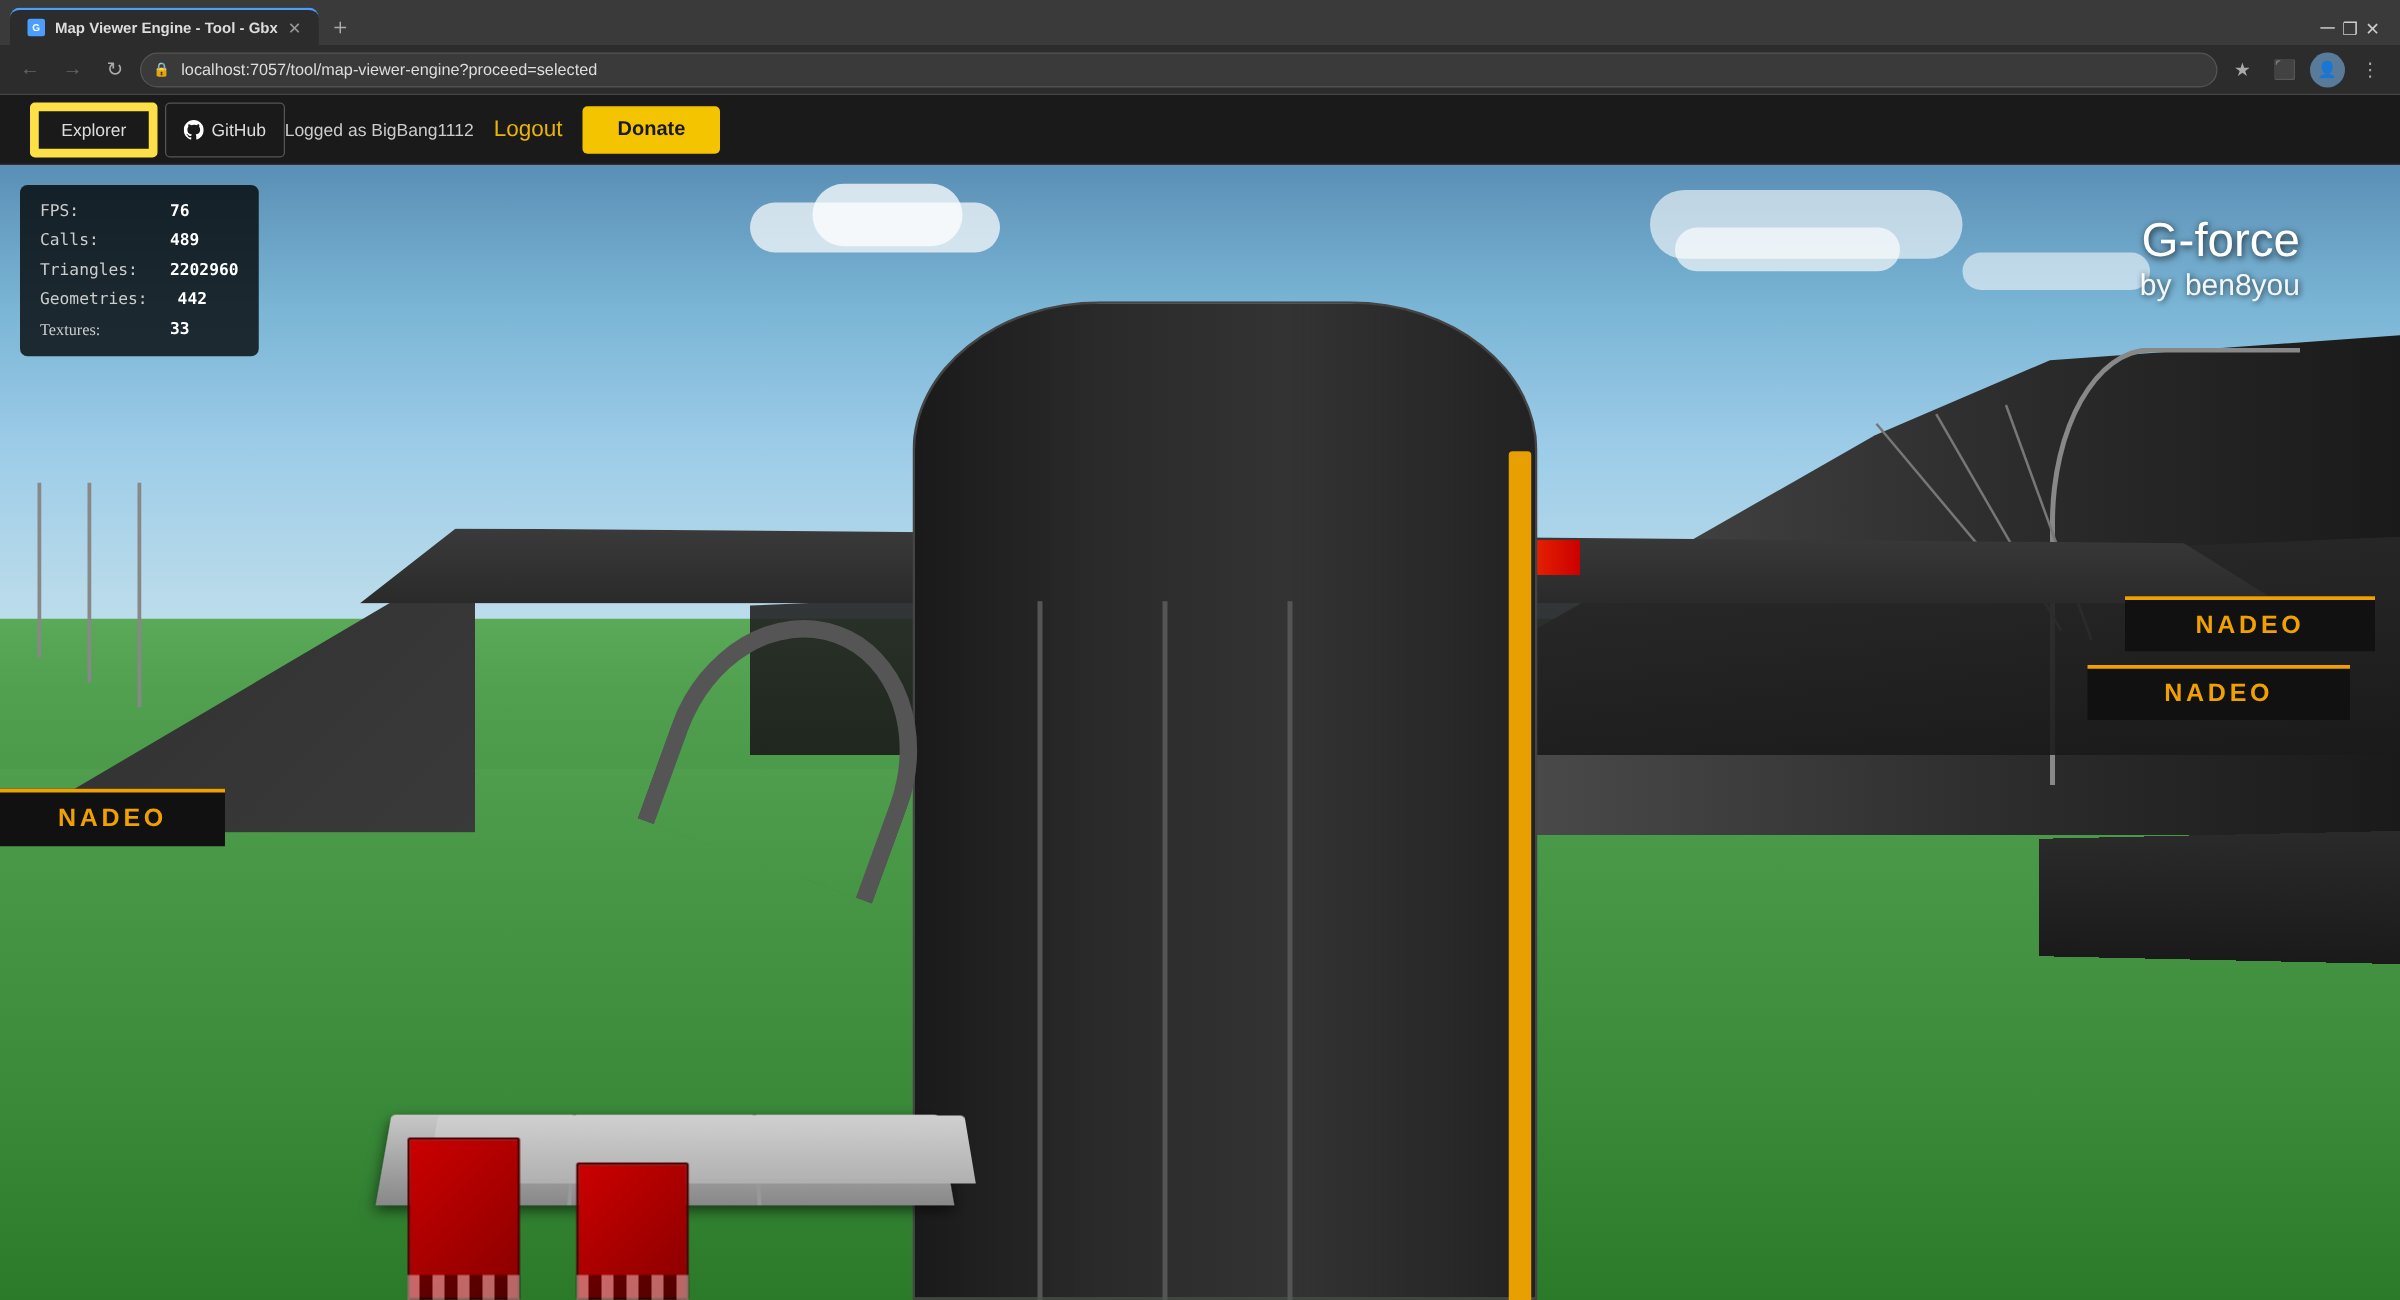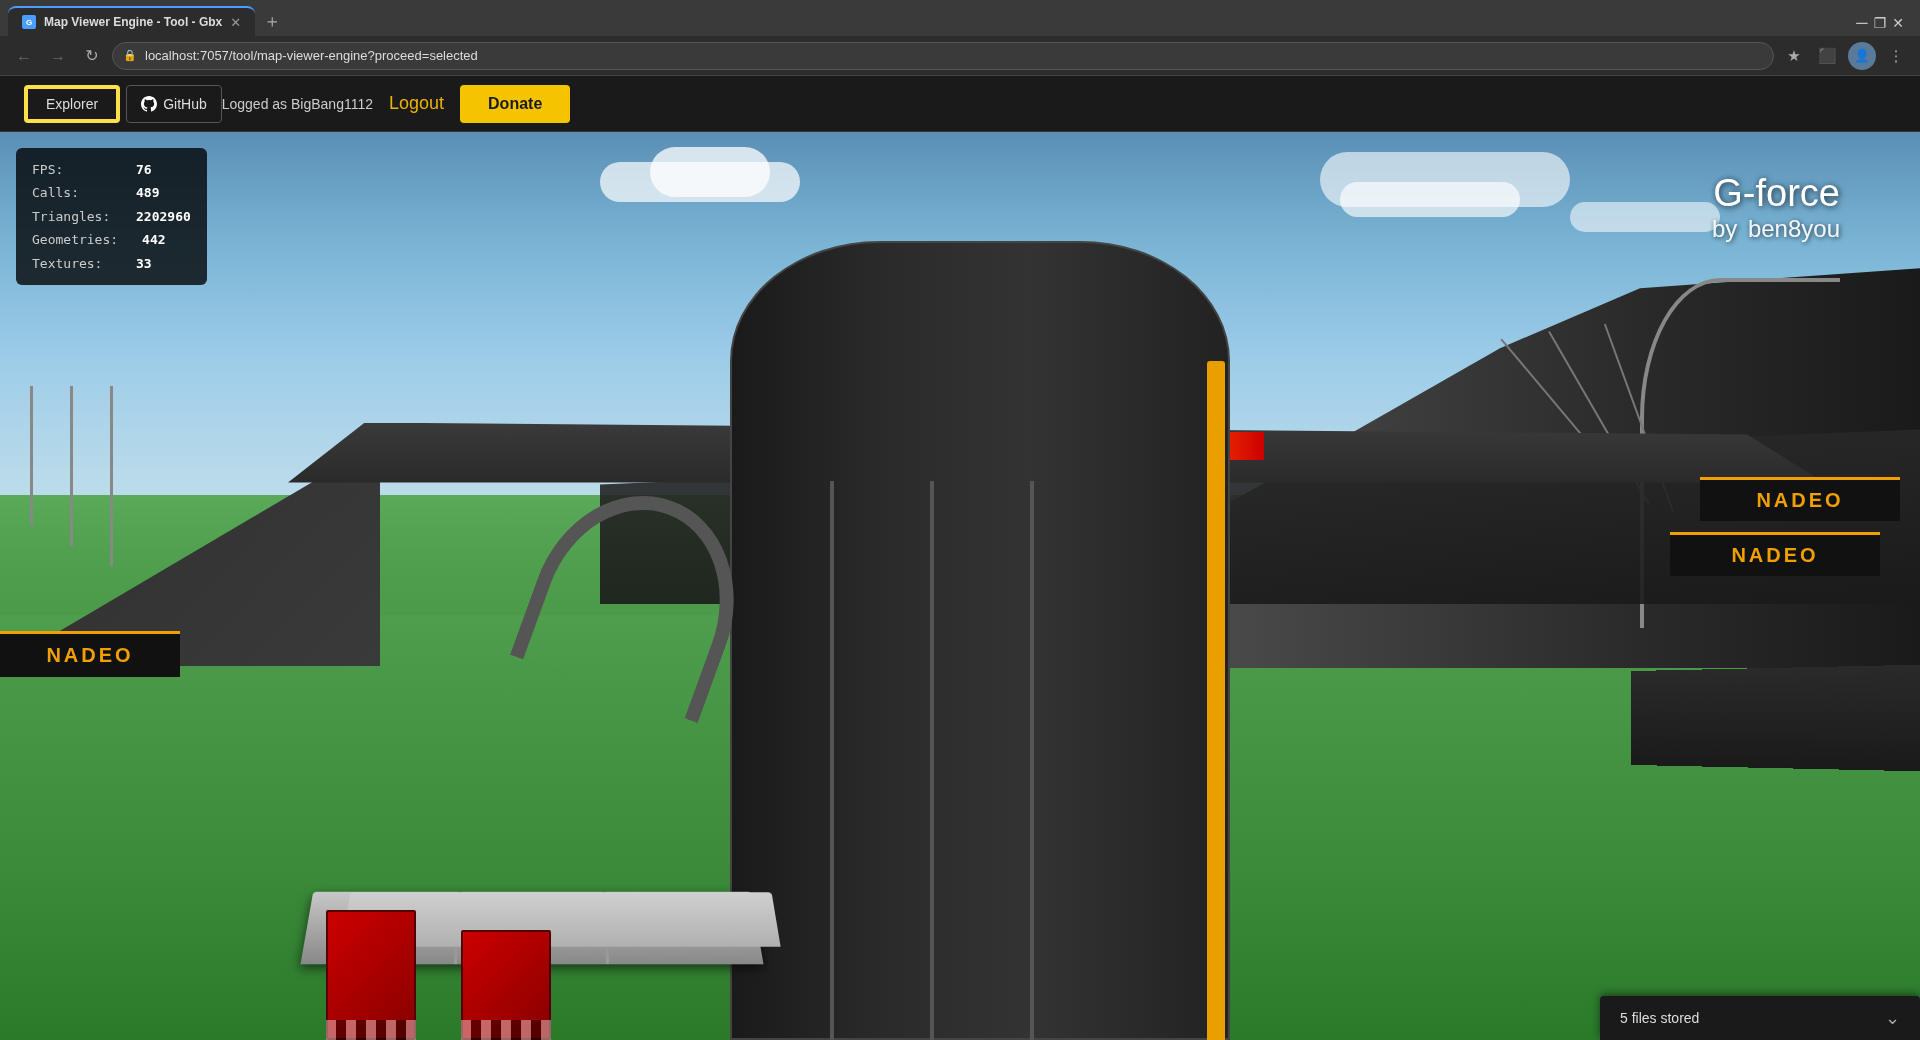--- a/index.html
+++ b/index.html
@@ -35,21 +35,21 @@
   <button style="width:28px;height:28px;border-radius:50%;background:none;border:none;color:#aaa;cursor:pointer;font-size:15px;display:flex;align-items:center;justify-content:center;">★</button>
   <button style="width:28px;height:28px;border-radius:50%;background:none;border:none;color:#aaa;cursor:pointer;font-size:15px;display:flex;align-items:center;justify-content:center;">⬛</button>
   <button style="width:28px;height:28px;border-radius:50%;background:#5a7a9a;border:none;color:white;cursor:pointer;font-size:13px;display:flex;align-items:center;justify-content:center;">👤</button>
   <button style="width:28px;height:28px;border-radius:50%;background:none;border:none;color:#aaa;cursor:pointer;font-size:15px;display:flex;align-items:center;justify-content:center;">⋮</button>
 </div>
 
 <div style="position:relative;width:1920px;height:964px;overflow:hidden;display:flex;flex-direction:column;">
 
   <div style="background:#1a1a1a;height:56px;display:flex;align-items:center;padding:0 24px;border-bottom:1px solid #333;flex-shrink:0;z-index:10;">
     <div style="display:flex;gap:6px;">
-      <button style="background:none;border:4px solid #fde047;color:#ddd;padding:7px 18px;border-radius:4px;cursor:pointer;font-size:14px;">Explorer</button>
+      <button style="background:none;border:7px solid #fde047;color:#ddd;padding:7px 18px;border-radius:4px;cursor:pointer;font-size:14px;">Explorer</button>
       <button style="background:none;border:1px solid #555;color:#ddd;padding:7px 14px;border-radius:4px;cursor:pointer;font-size:14px;display:flex;align-items:center;gap:6px;">
         <svg width="16" height="16" viewBox="0 0 24 24" fill="white">
           <path d="M12 0C5.37 0 0 5.37 0 12c0 5.3 3.44 9.8 8.21 11.39.6.11.82-.26.82-.58v-2.03c-3.34.73-4.04-1.61-4.04-1.61-.54-1.38-1.33-1.75-1.33-1.75-1.09-.74.08-.73.08-.73 1.2.09 1.84 1.24 1.84 1.24 1.07 1.83 2.8 1.3 3.49 1 .11-.78.42-1.3.76-1.6-2.67-.3-5.47-1.33-5.47-5.93 0-1.31.47-2.38 1.24-3.22-.13-.3-.54-1.52.12-3.17 0 0 1.01-.32 3.3 1.23a11.5 11.5 0 0 1 3-.4c1.02 0 2.05.14 3 .4 2.28-1.55 3.29-1.23 3.29-1.23.66 1.65.25 2.87.12 3.17.77.84 1.24 1.91 1.24 3.22 0 4.61-2.81 5.63-5.48 5.92.43.37.82 1.1.82 2.22v3.29c0 .32.22.7.83.58C20.56 21.8 24 17.3 24 12c0-6.63-5.37-12-12-12z"></path>
         </svg>
         <span>GitHub</span>
       </button>
     </div>
     <div style="display:flex;align-items:center;gap:16px;">
       <span style="color:#ccc;font-size:14px;">Logged as BigBang1112</span>
       <button style="background:none;border:none;color:#eab308;font-size:18px;cursor:pointer;">Logout</button>
@@ -140,32 +140,28 @@
       </div>
       <div style="display:flex;gap:24px;">
         <span style="color:#ccc;min-width:80px;">Triangles:</span>
         <span style="color:white;font-weight:600;">2202960</span>
       </div>
       <div style="display:flex;gap:24px;">
         <span style="color:#ccc;min-width:80px;">Geometries:</span>
         <span style="color:white;font-weight:600;">442</span>
       </div>
       <div style="display:flex;gap:24px;">
-        <span style="color:#ccc;min-width:80px;">Textures:</span>
+        <span style="color:#ccc;min-width:80px;font-family:Liberation Serif, serif;">Textures:</span>
         <span style="color:white;font-weight:600;text-align:center;">33</span>
       </div>
     </div>
 
     <div style="position:absolute;top:40px;right:80px;text-align:right;">
       <div style="font-size:38px;font-weight:300;color:white;text-shadow:1px 1px 6px rgba(0,0,0,0.8);">G-force</div>
       <div style="font-size:24px;font-weight:300;color:white;opacity:0.9;text-shadow:1px 1px 5px rgba(0,0,0,0.8);">
         <span>by</span>
         <span style="margin-left:4px;">ben8you</span>
       </div>
     </div>
 
-    <div style="position:absolute;bottom:0;right:0;width:320px;height:44px;background:#1a1a1a;display:flex;align-items:center;justify-content:space-between;padding:0 20px;border-radius:4px 4px 0 0;box-shadow:0 -2px 8px rgba(0,0,0,0.5);">
-      <span style="color:#ddd;font-size:14px;">5 files stored</span>
-      <span style="color:#aaa;font-size:18px;cursor:pointer;">⌄</span>
-    </div>
 
   </div>
 </div>
 
 </body></html>

